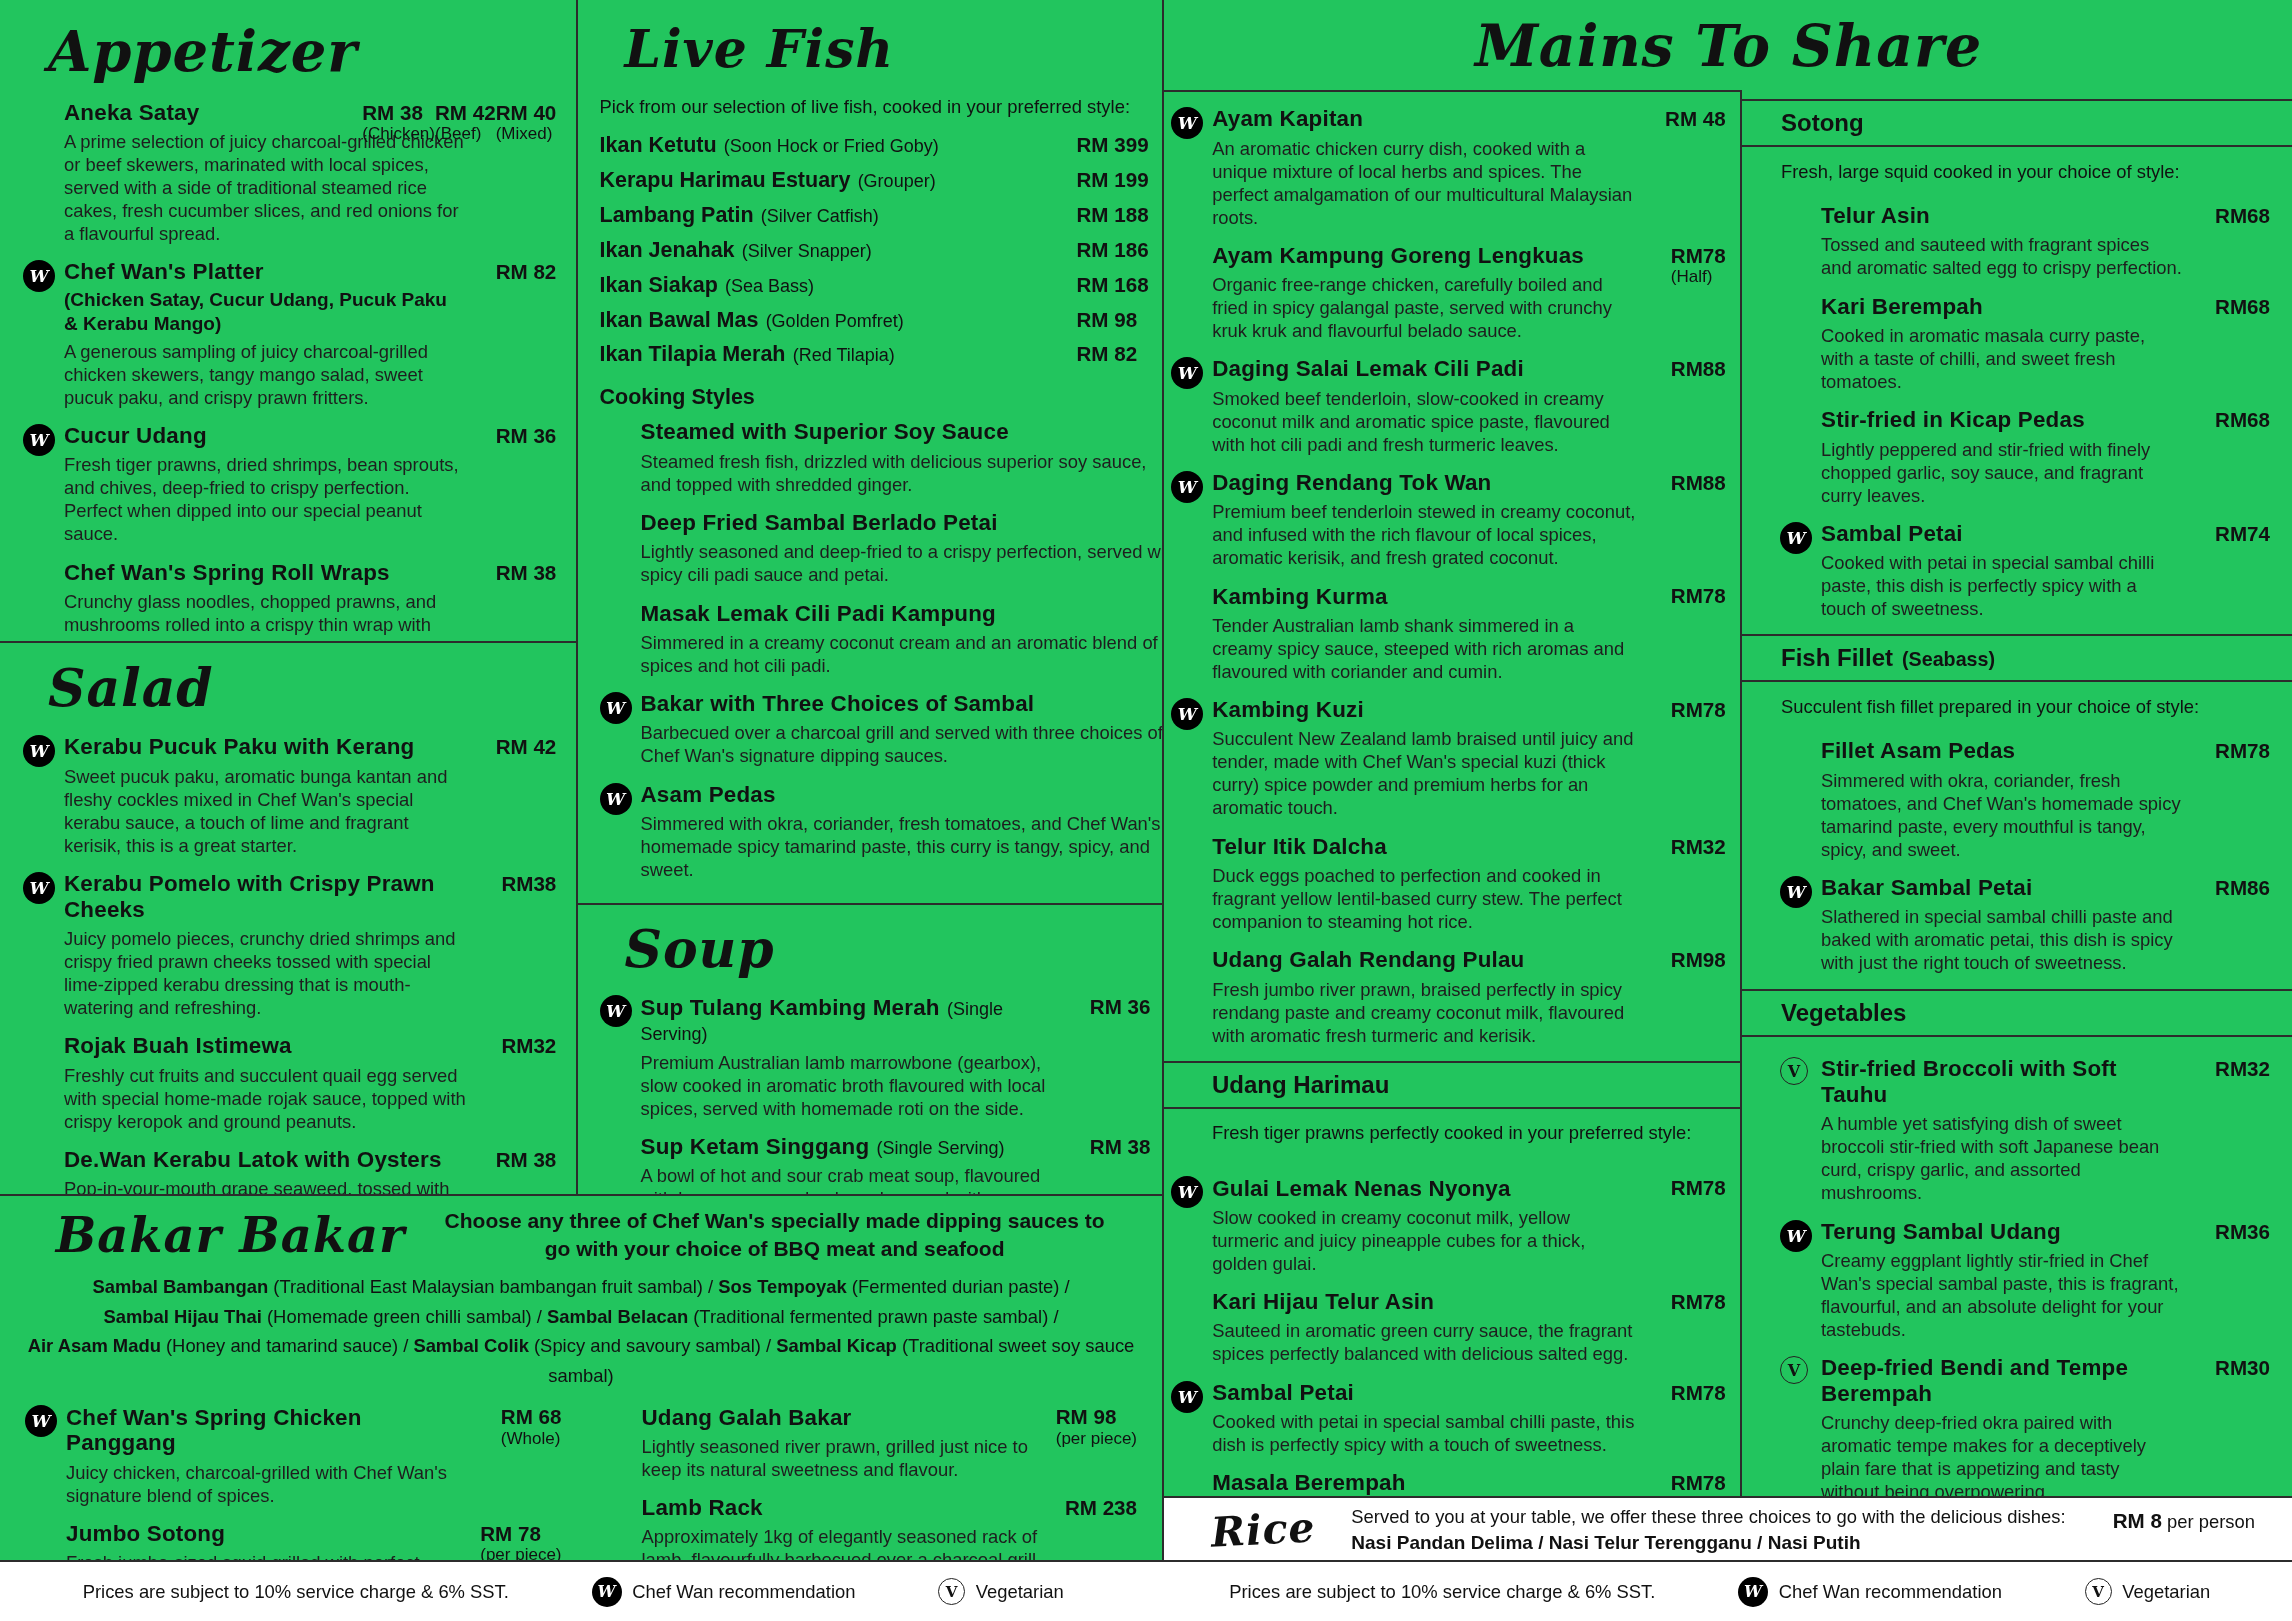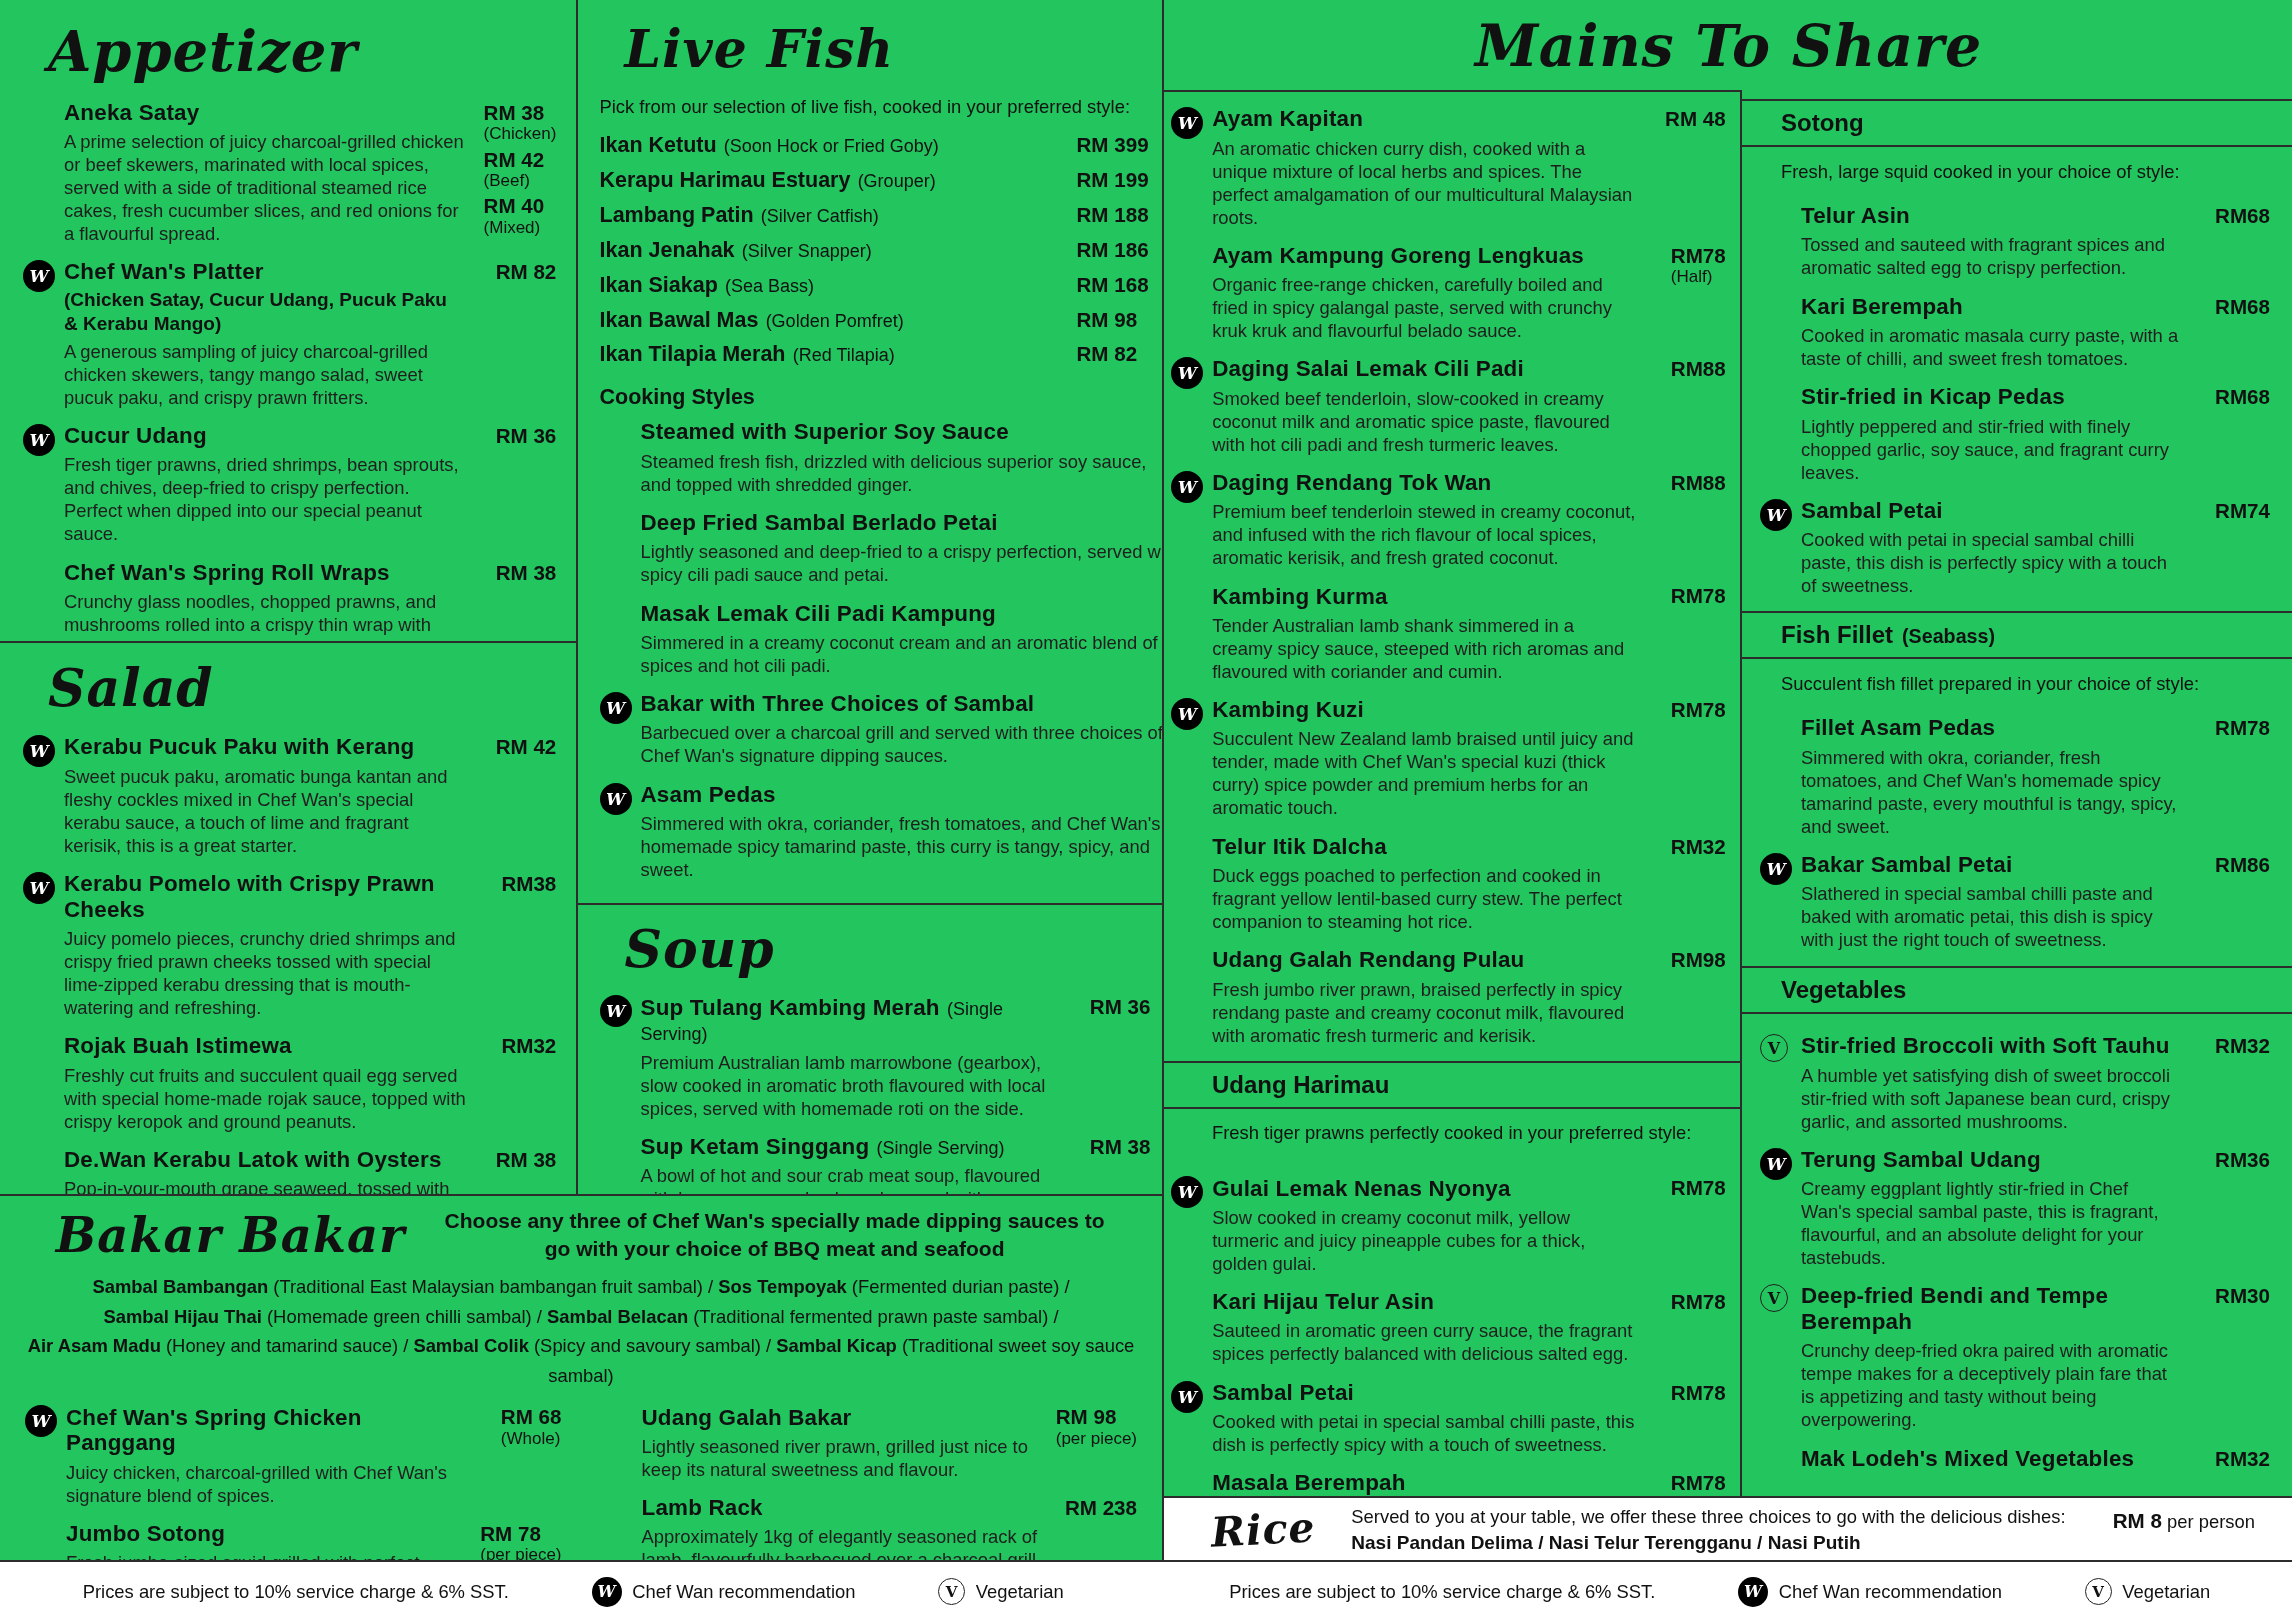--- a/index.html
+++ b/index.html
@@ -18,21 +18,21 @@
   .v-badge{display:none;width:28px;height:28px;border-radius:50%;border:1.8px solid #222;color:#111;
            align-items:center;justify-content:center;font-family:"DejaVu Serif",serif;
            font-weight:700;font-size:16px;box-sizing:border-box;}
   .item[data-icon="cw"] .cw-badge{display:inline-flex;}
   .item[data-icon="v"] .v-badge{display:inline-flex;}
   .body-cell{flex:1;min-width:0;}
   .iname{display:block;font-size:22.4px;font-weight:700;letter-spacing:0.2px;padding-right:100px;line-height:1.15;}
   .nnote{font-weight:400;font-size:18px;margin-left:7.2px;letter-spacing:0;}
   .isub{display:block;font-weight:700;font-size:19px;line-height:1.25;margin-top:2.7px;padding-right:100px;}
   .idesc{display:block;font-size:18.4px;line-height:1.25;color:#1e1e1e;margin-top:4.5px;padding-right:88px;}
-  .price-cell{position:absolute;right:0;top:0.9px;display:flex;flex-direction:column;text-align:left;}
+  .price-cell{position:absolute;right:0;top:0.9px;display:flex;text-align:left;}
   .prow{display:flex;flex-direction:column;margin-bottom:2.7px;}
   .pr{font-size:20.6px;font-weight:700;white-space:nowrap;line-height:1.15;}
   .pnote{font-size:17px;white-space:nowrap;line-height:1.2;}
 
   
   .fish-row{display:flex;align-items:baseline;margin-bottom:9.9px;}
   .fname{flex:1;font-size:21.5px;font-weight:700;}
   .fprice{flex:0 0 106px;font-size:20.6px;font-weight:700;}
   .fweight{flex:0 0 86px;font-size:12px;}
 
@@ -65,21 +65,21 @@
   .bakar-cols{display:flex;gap:39px;margin-top:14.3px;}
   .bakar-col{flex:1;min-width:0;}
 
   
   .mains-title{height:90px;display:flex;align-items:center;justify-content:center;font-size:57px;flex:0 0 auto;}
   .rh-cols{flex:1;display:flex;min-height:0;}
   .rh-left{width:578px;box-sizing:border-box;border-top:2.7px solid #2c2c2c;border-right:2.7px solid #2c2c2c;
            padding:0 0 86px 0;overflow:hidden;}
   .rh-right{flex:1;min-width:0;padding:0 0 86px 0;overflow:hidden;}
   .pad-l{padding:14.3px 14.3px 0 7.2px;}
-  .pad-r{padding:0 23px 0 18px;}
+  .pad-r{padding:0 23px 0 38px;}
   .band{border-top:2.7px solid #2c2c2c;border-bottom:2.7px solid #2c2c2c;padding:8px 0;
         font-size:24px;font-weight:700;}
   .band .band-note{font-size:19.7px;margin-left:9px;}
   .rh-left .band{padding-left:48px;margin-top:3.6px;}
   .rh-right .band{padding-left:39px;}
   .rh-right .band-first{margin-top:9px;}
   .sec-intro{font-size:18.4px;line-height:1.3;margin:12.5px 0 16px 0;}
   .rh-left .sec-intro{padding-left:48px;padding-right:18px;}
   .rh-right .sec-intro{padding-left:39px;padding-right:36px;}
   .rh-right .items-gap{margin-top:19.7px;}

